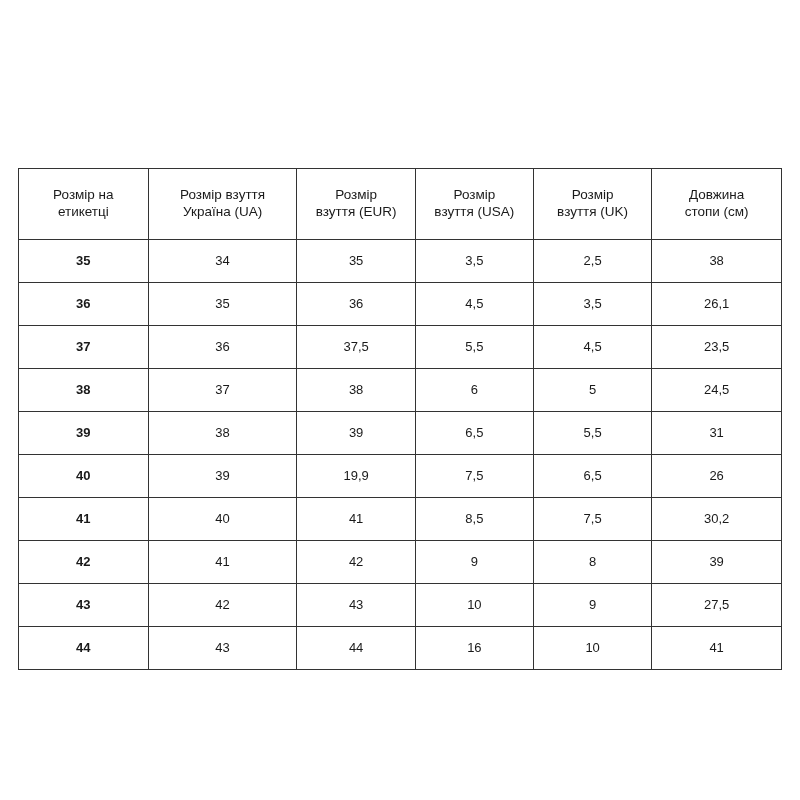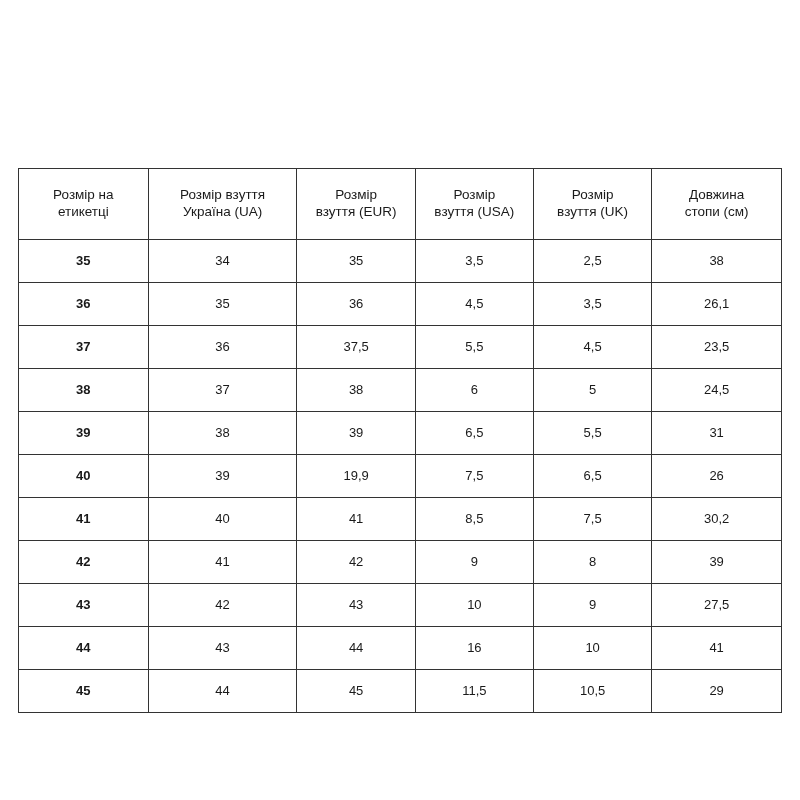--- a/index.html
+++ b/index.html
@@ -170,23 +170,15 @@
         <td>27,5</td>
       </tr>
       <tr>
         <td class="label-col">44</td>
         <td>43</td>
         <td>44</td>
         <td>16</td>
         <td>10</td>
         <td>41</td>
       </tr>
-      <tr>
-        <td class="label-col">45</td>
-        <td>44</td>
-        <td>45</td>
-        <td>11,5</td>
-        <td>10,5</td>
-        <td>29</td>
-      </tr>
     </tbody>
   </table>
 </div>
 
 </body></html>

